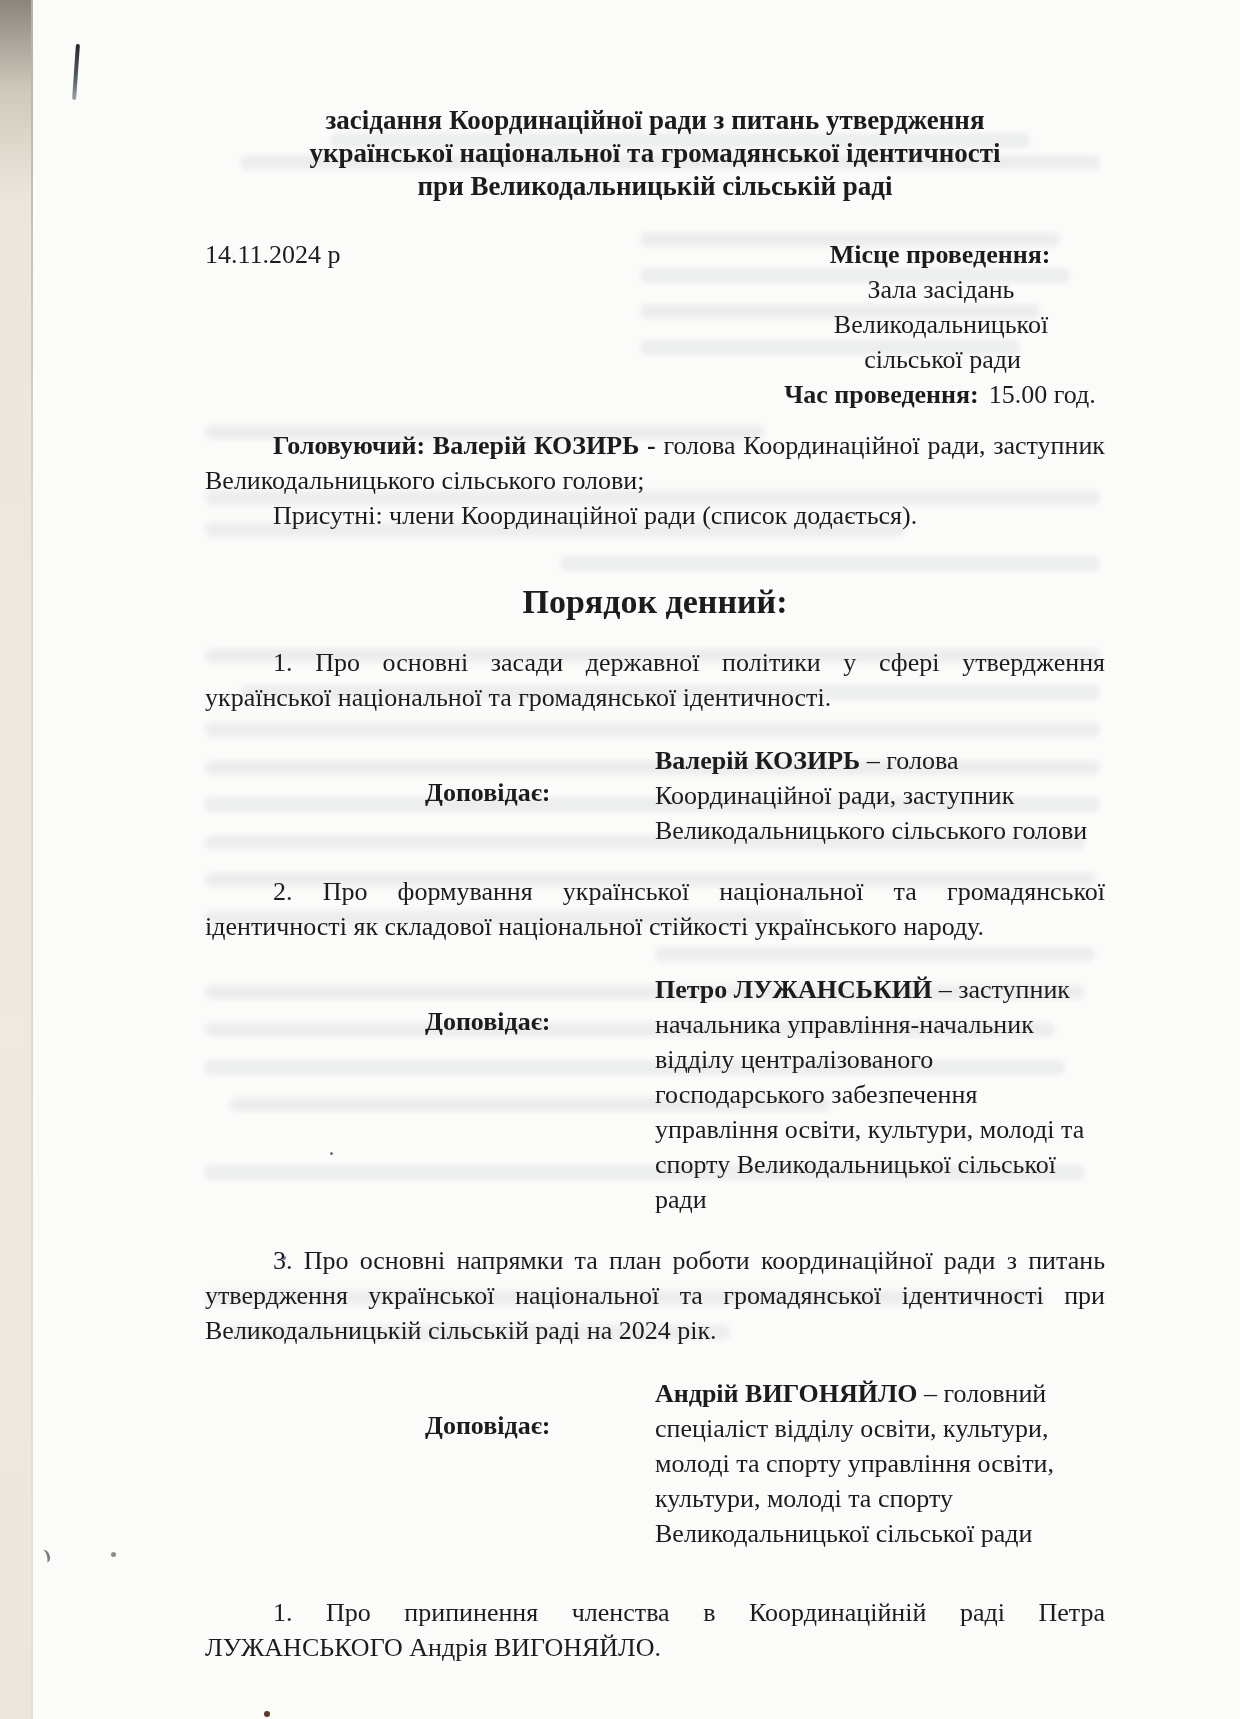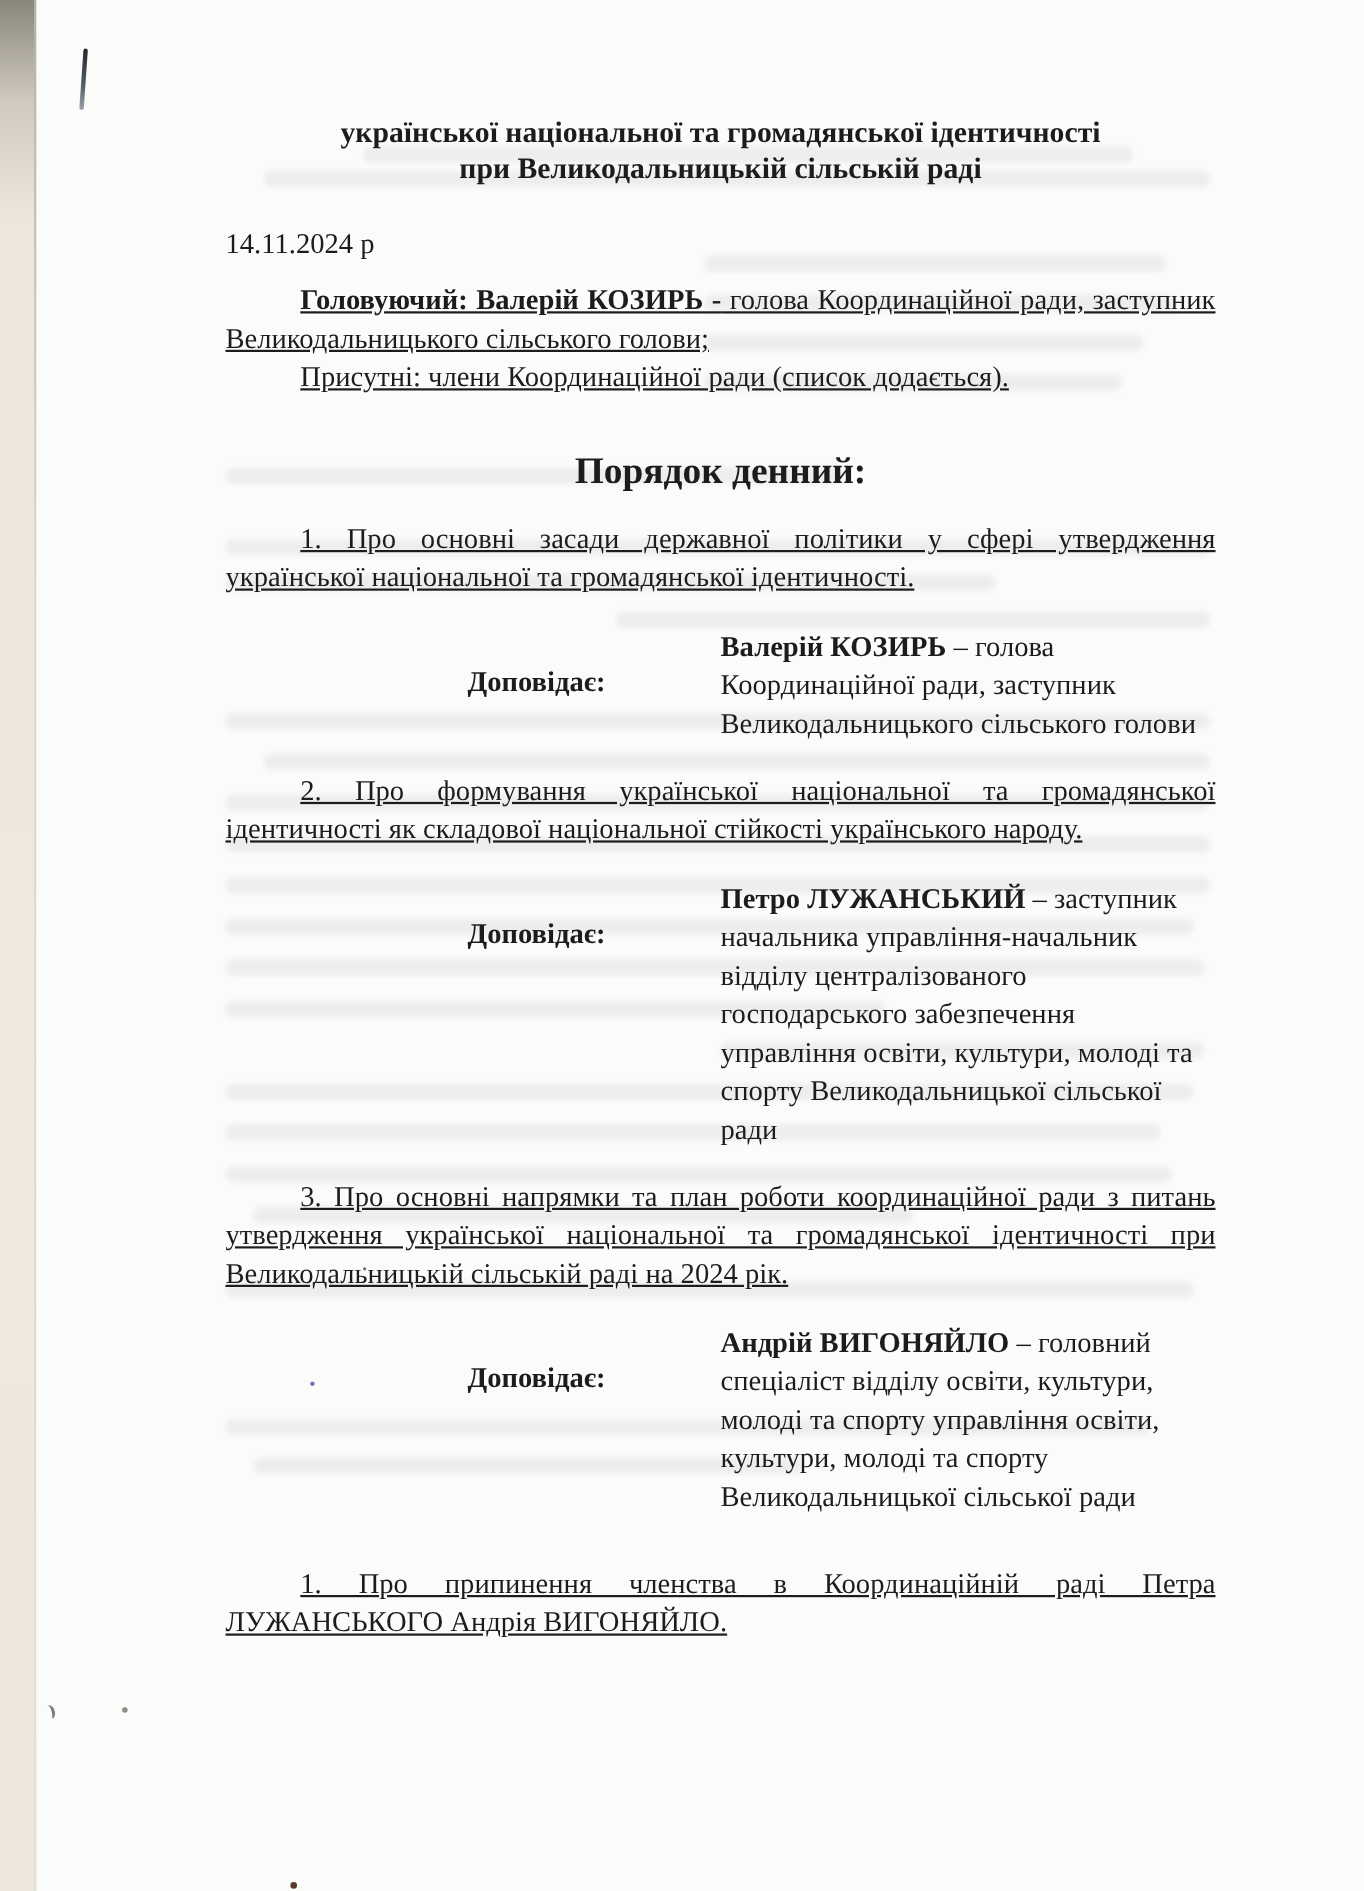--- a/index.html
+++ b/index.html
@@ -42,21 +42,21 @@
   .title-block{text-align:center;font-weight:bold;font-size:27px;line-height:33px;}
   .meta-row{display:flex;margin-top:34px;text-align:center;}
   .meta-date{font-size:26px;line-height:35px;white-space:nowrap;}
   .venue-block{margin-left:auto;width:330px;font-size:26px;line-height:35px;}
   .venue-label{font-weight:bold;}
   .venue-line{padding-left:2px;}
   .venue-time{white-space:nowrap;}
   .venue-time .lbl{font-weight:bold;}
   .venue-time .val{margin-left:10px;}
   .para{font-size:26px;line-height:35px;text-align:justify;}
-  .indent{text-indent:68px;text-decoration:underline;}
+  .indent{text-indent:68px;}
   .chairman{margin-top:16px;}
   .attendees{text-align:left;}
   .agenda-heading{margin-top:52px;text-align:center;font-weight:bold;font-size:34px;line-height:34px;}
   .item{margin-top:26px;}
   .speaker-row{display:flex;margin-top:28px;font-size:26px;line-height:35px;}
   .speaker-spacer{width:220px;flex:none;}
   .speaker-label{width:230px;flex:none;font-weight:bold;margin-top:32px;}
   .speaker-text{width:450px;}
   b,.bold{font-weight:bold;}
 </style>
@@ -96,26 +96,34 @@
 <div class="pen-stroke"></div>
 <div class="speck-comma"></div>
 <div class="speck" style="left:111px;top:1552px;width:5px;height:5px;background:#8b8d89;"></div>
 <div class="speck" style="left:264px;top:1711px;width:6px;height:6px;background:#5a3a28;"></div>
 <div class="speck" style="left:282px;top:1256px;width:4px;height:4px;background:#7a6fc0;"></div>
 <div class="speck" style="left:330px;top:1152px;width:3px;height:3px;background:#6d6f74;"></div>
 
 <div class="content">
 
   <div class="title-block">
+    <div>засідання Координаційної ради з питань утвердження</div>
     <div>української національної та громадянської ідентичності</div>
     <div>при Великодальницькій сільській раді</div>
   </div>
 
   <div class="meta-row">
     <div class="meta-date">14.11.2024 р</div>
+    <div class="venue-block">
+      <div class="venue-label">Місце проведення:</div>
+      <div class="venue-line">Зала засідань</div>
+      <div class="venue-line">Великодальницької</div>
+      <div class="venue-line" style="padding-left:5px;">сільської ради</div>
+      <div class="venue-time"><span class="lbl">Час проведення:</span><span class="val">15.00 год.</span></div>
+    </div>
   </div>
 
   <div class="para indent chairman"><b>Головуючий: Валерій КОЗИРЬ -</b><span> голова Координаційної ради, заступник Великодальницького сільського голови;</span></div>
 
   <div class="para indent attendees">Присутні: члени Координаційної ради (список додається).</div>
 
   <div class="agenda-heading">Порядок денний:</div>
 
   <div class="para indent item">1. Про основні засади державної політики у сфері утвердження української національної та громадянської ідентичності.</div>
 

